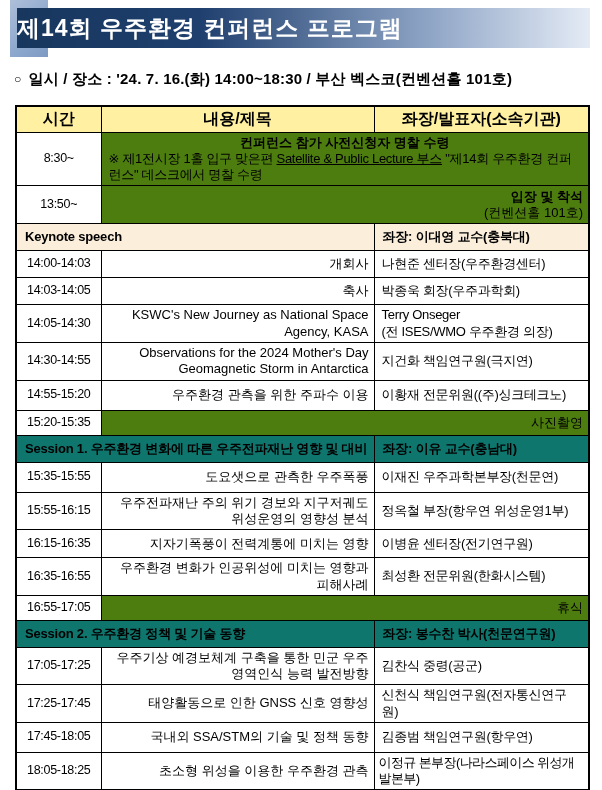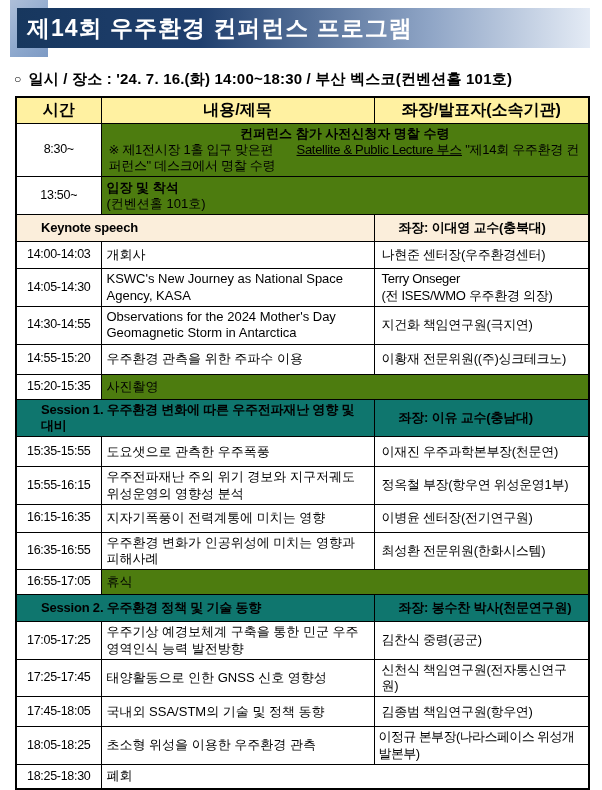--- a/index.html
+++ b/index.html
@@ -33,26 +33,25 @@
     height: 40px;
     background: linear-gradient(to right, #17375e 0%, #1f3f6e 32%, #8fa5c6 72%, #e4ebf5 100%);
     display: flex;
     align-items: center;
   }
   .title-text {
     color: #ffffff;
     font-weight: bold;
     font-size: 23px;
     letter-spacing: 1px;
-    padding-left: 10px;
     white-space: nowrap;
   }
   
   .date-line {
-    margin: 13px 0 7px 14px;
+    margin: 13px 0 16px 14px;
     font-size: 15px;
     font-weight: bold;
     letter-spacing: 0.2px;
     white-space: nowrap;
   }
   .date-line .bullet {
     font-size: 12px;
     margin-right: 7px;
     position: relative;
     top: -1px;
@@ -82,33 +81,33 @@
     font-weight: bold;
     text-align: center;
   }
   td.t {
     text-align: center;
     font-size: 12.5px;
     padding: 2px 1px;
     background: #ffffff;
     letter-spacing: -0.3px;
   }
-  td.c { text-align: left; }
+  td.c { text-align: right; }
   td.s { text-align: left; padding-left: 7px; letter-spacing: -0.3px; }
   td.lav { background: #4d7c0f; }
   tr.sec td {
     font-weight: bold;
     text-align: left;
-    padding-left: 24px;
+    padding-left: 8px;
     letter-spacing: -0.2px;
   }
   tr.sec.keynote td { background: #fbeedb; }
   tr.sec.session td { background: #0f766e; }
   .bold { font-weight: bold; }
-  .ul { text-decoration: underline; margin-left: 20px; }
+  .ul { text-decoration: underline; }
   .notice-body {
     text-align: left;
     padding: 0 4px 0 2px;
     letter-spacing: -0.3px;
   }
   .notice-title { text-align: center; font-weight: bold; }
 </style>
 </head>
 <body>
 
@@ -158,20 +157,25 @@
       <td colspan="2">Keynote speech</td>
       <td>좌장: 이대영 교수(충북대)</td>
     </tr>
 
     <tr style="height:27px;">
       <td class="t">14:00-14:03</td>
       <td class="c">개회사</td>
       <td class="s">나현준 센터장(우주환경센터)</td>
     </tr>
 
+    <tr style="height:27px;">
+      <td class="t">14:03-14:05</td>
+      <td class="c">축사</td>
+      <td class="s">박종욱 회장(우주과학회)</td>
+    </tr>
 
     <tr style="height:36px;">
       <td class="t">14:05-14:30</td>
       <td class="c">KSWC's New Journey as National Space Agency, KASA</td>
       <td class="s">
         <div>Terry Onseger</div>
         <div>(전 ISES/WMO 우주환경 의장)</div>
       </td>
     </tr>
 

